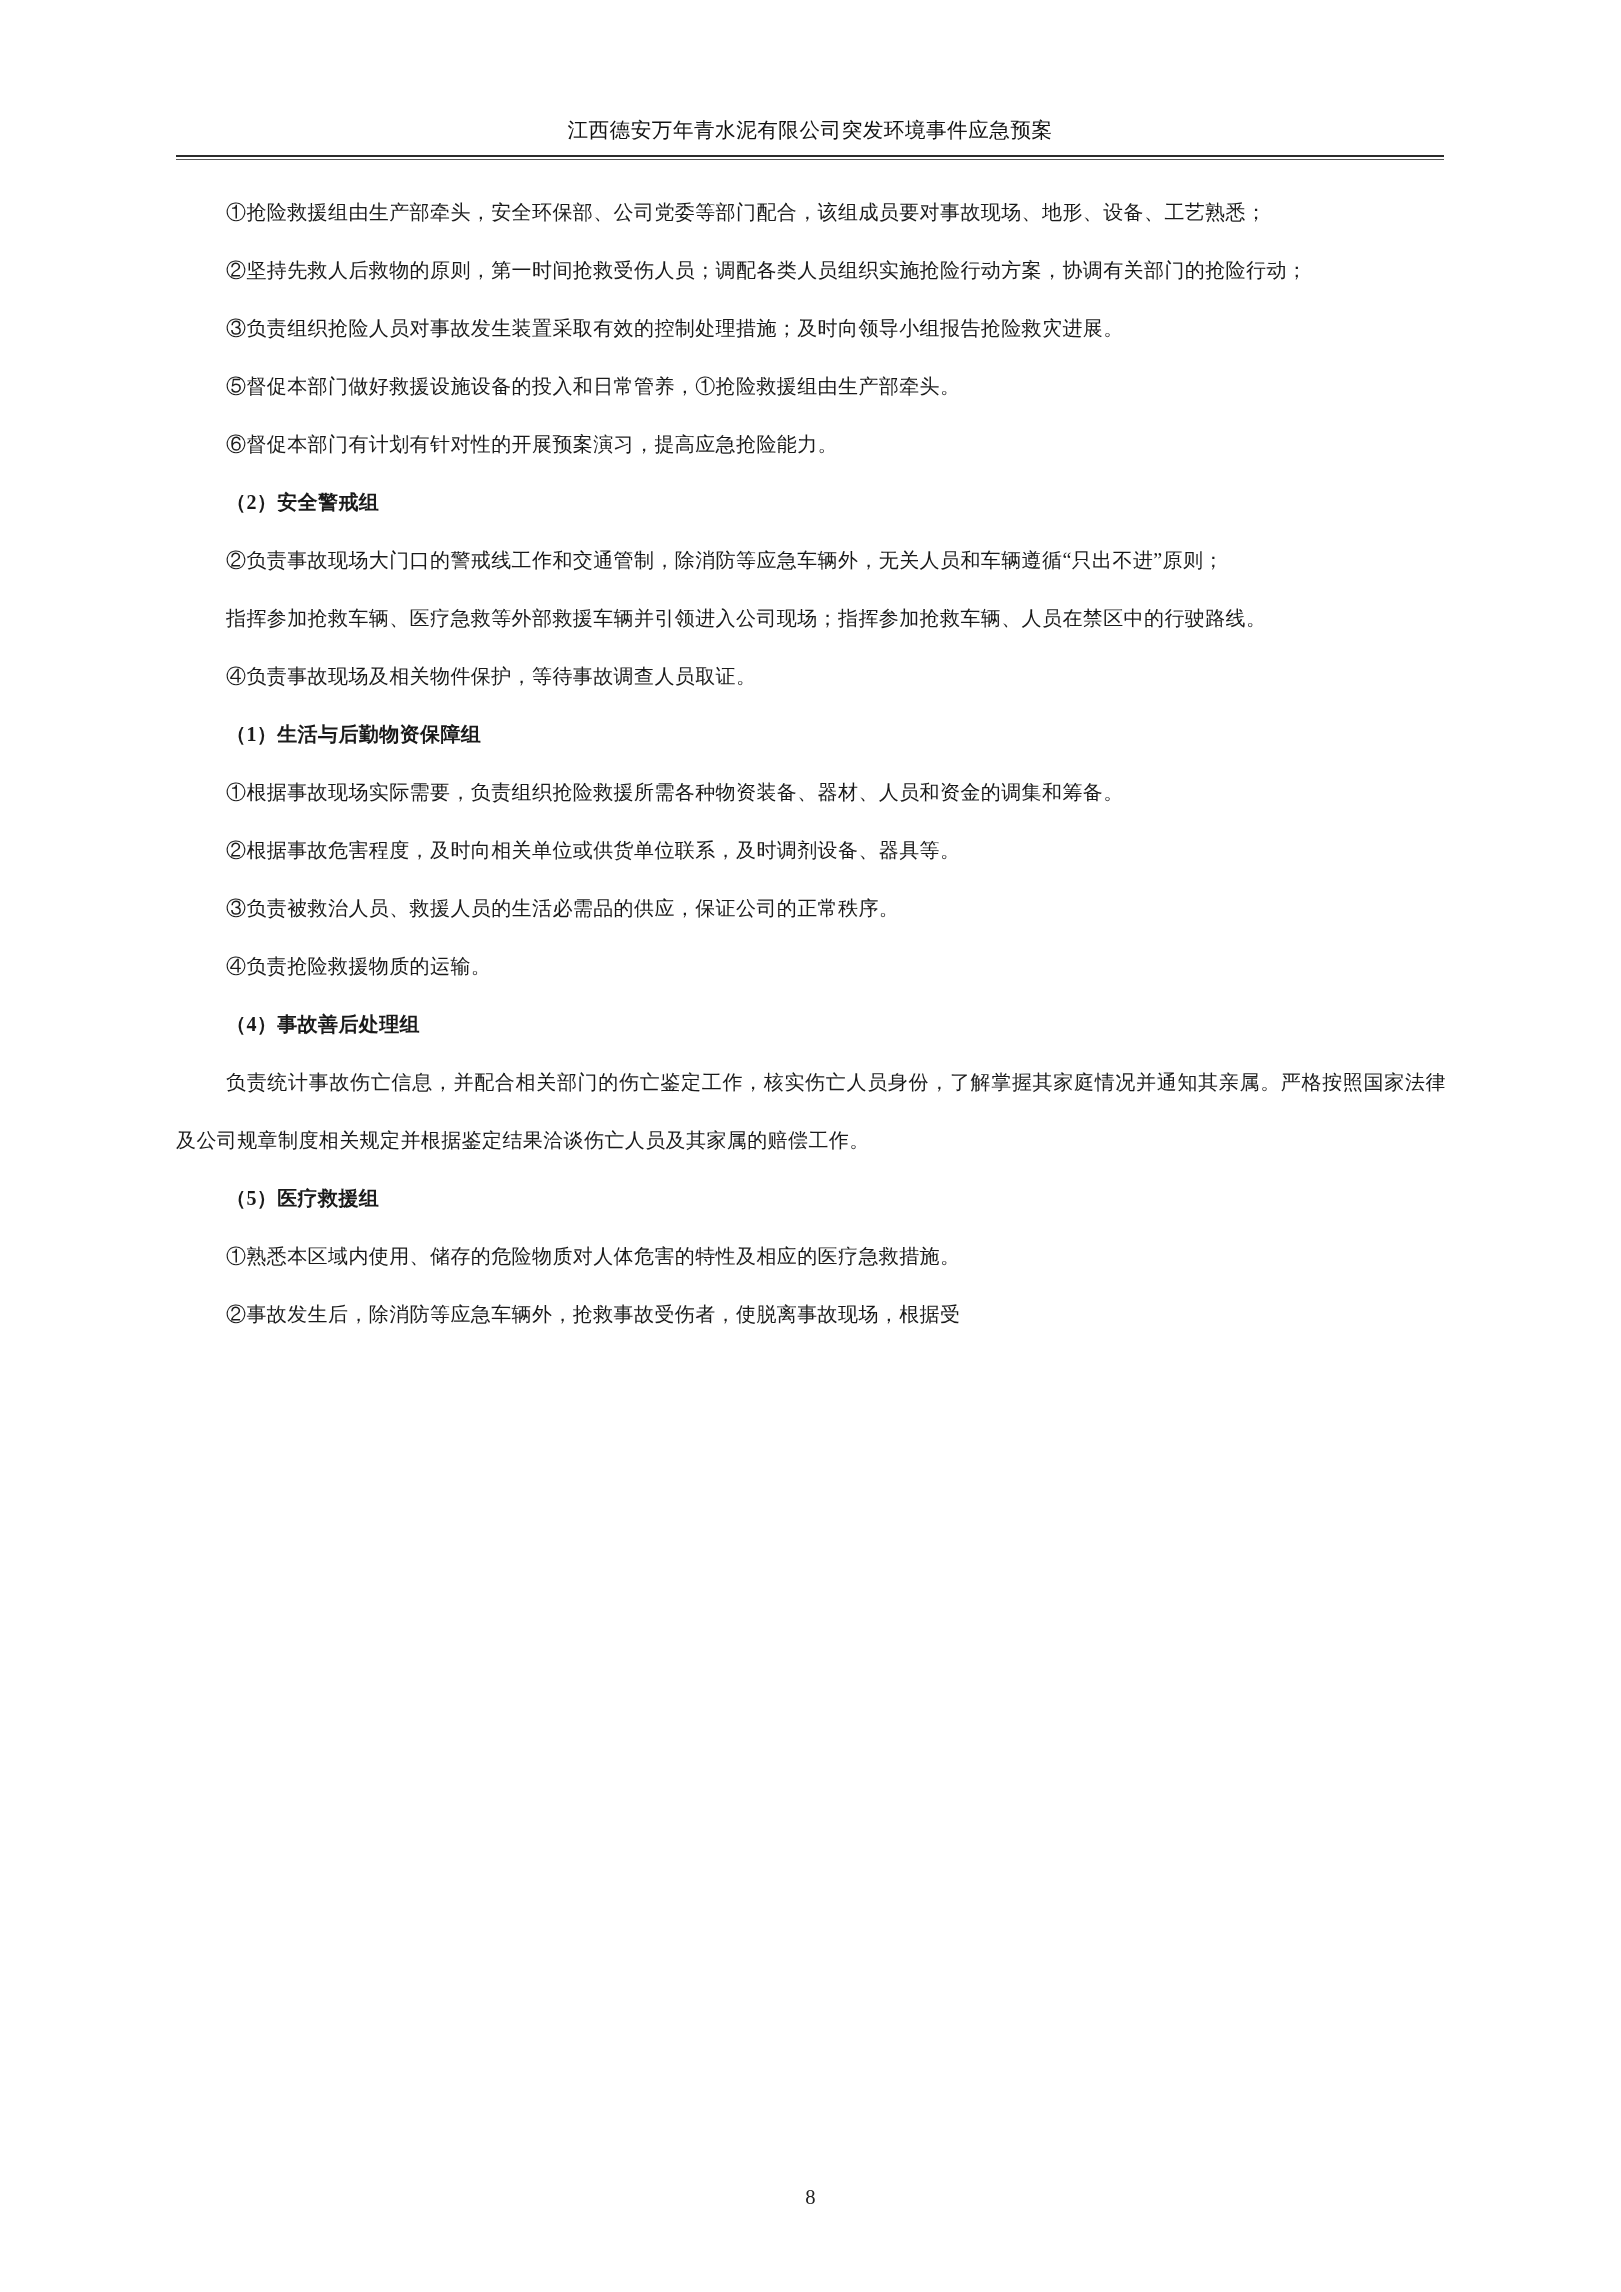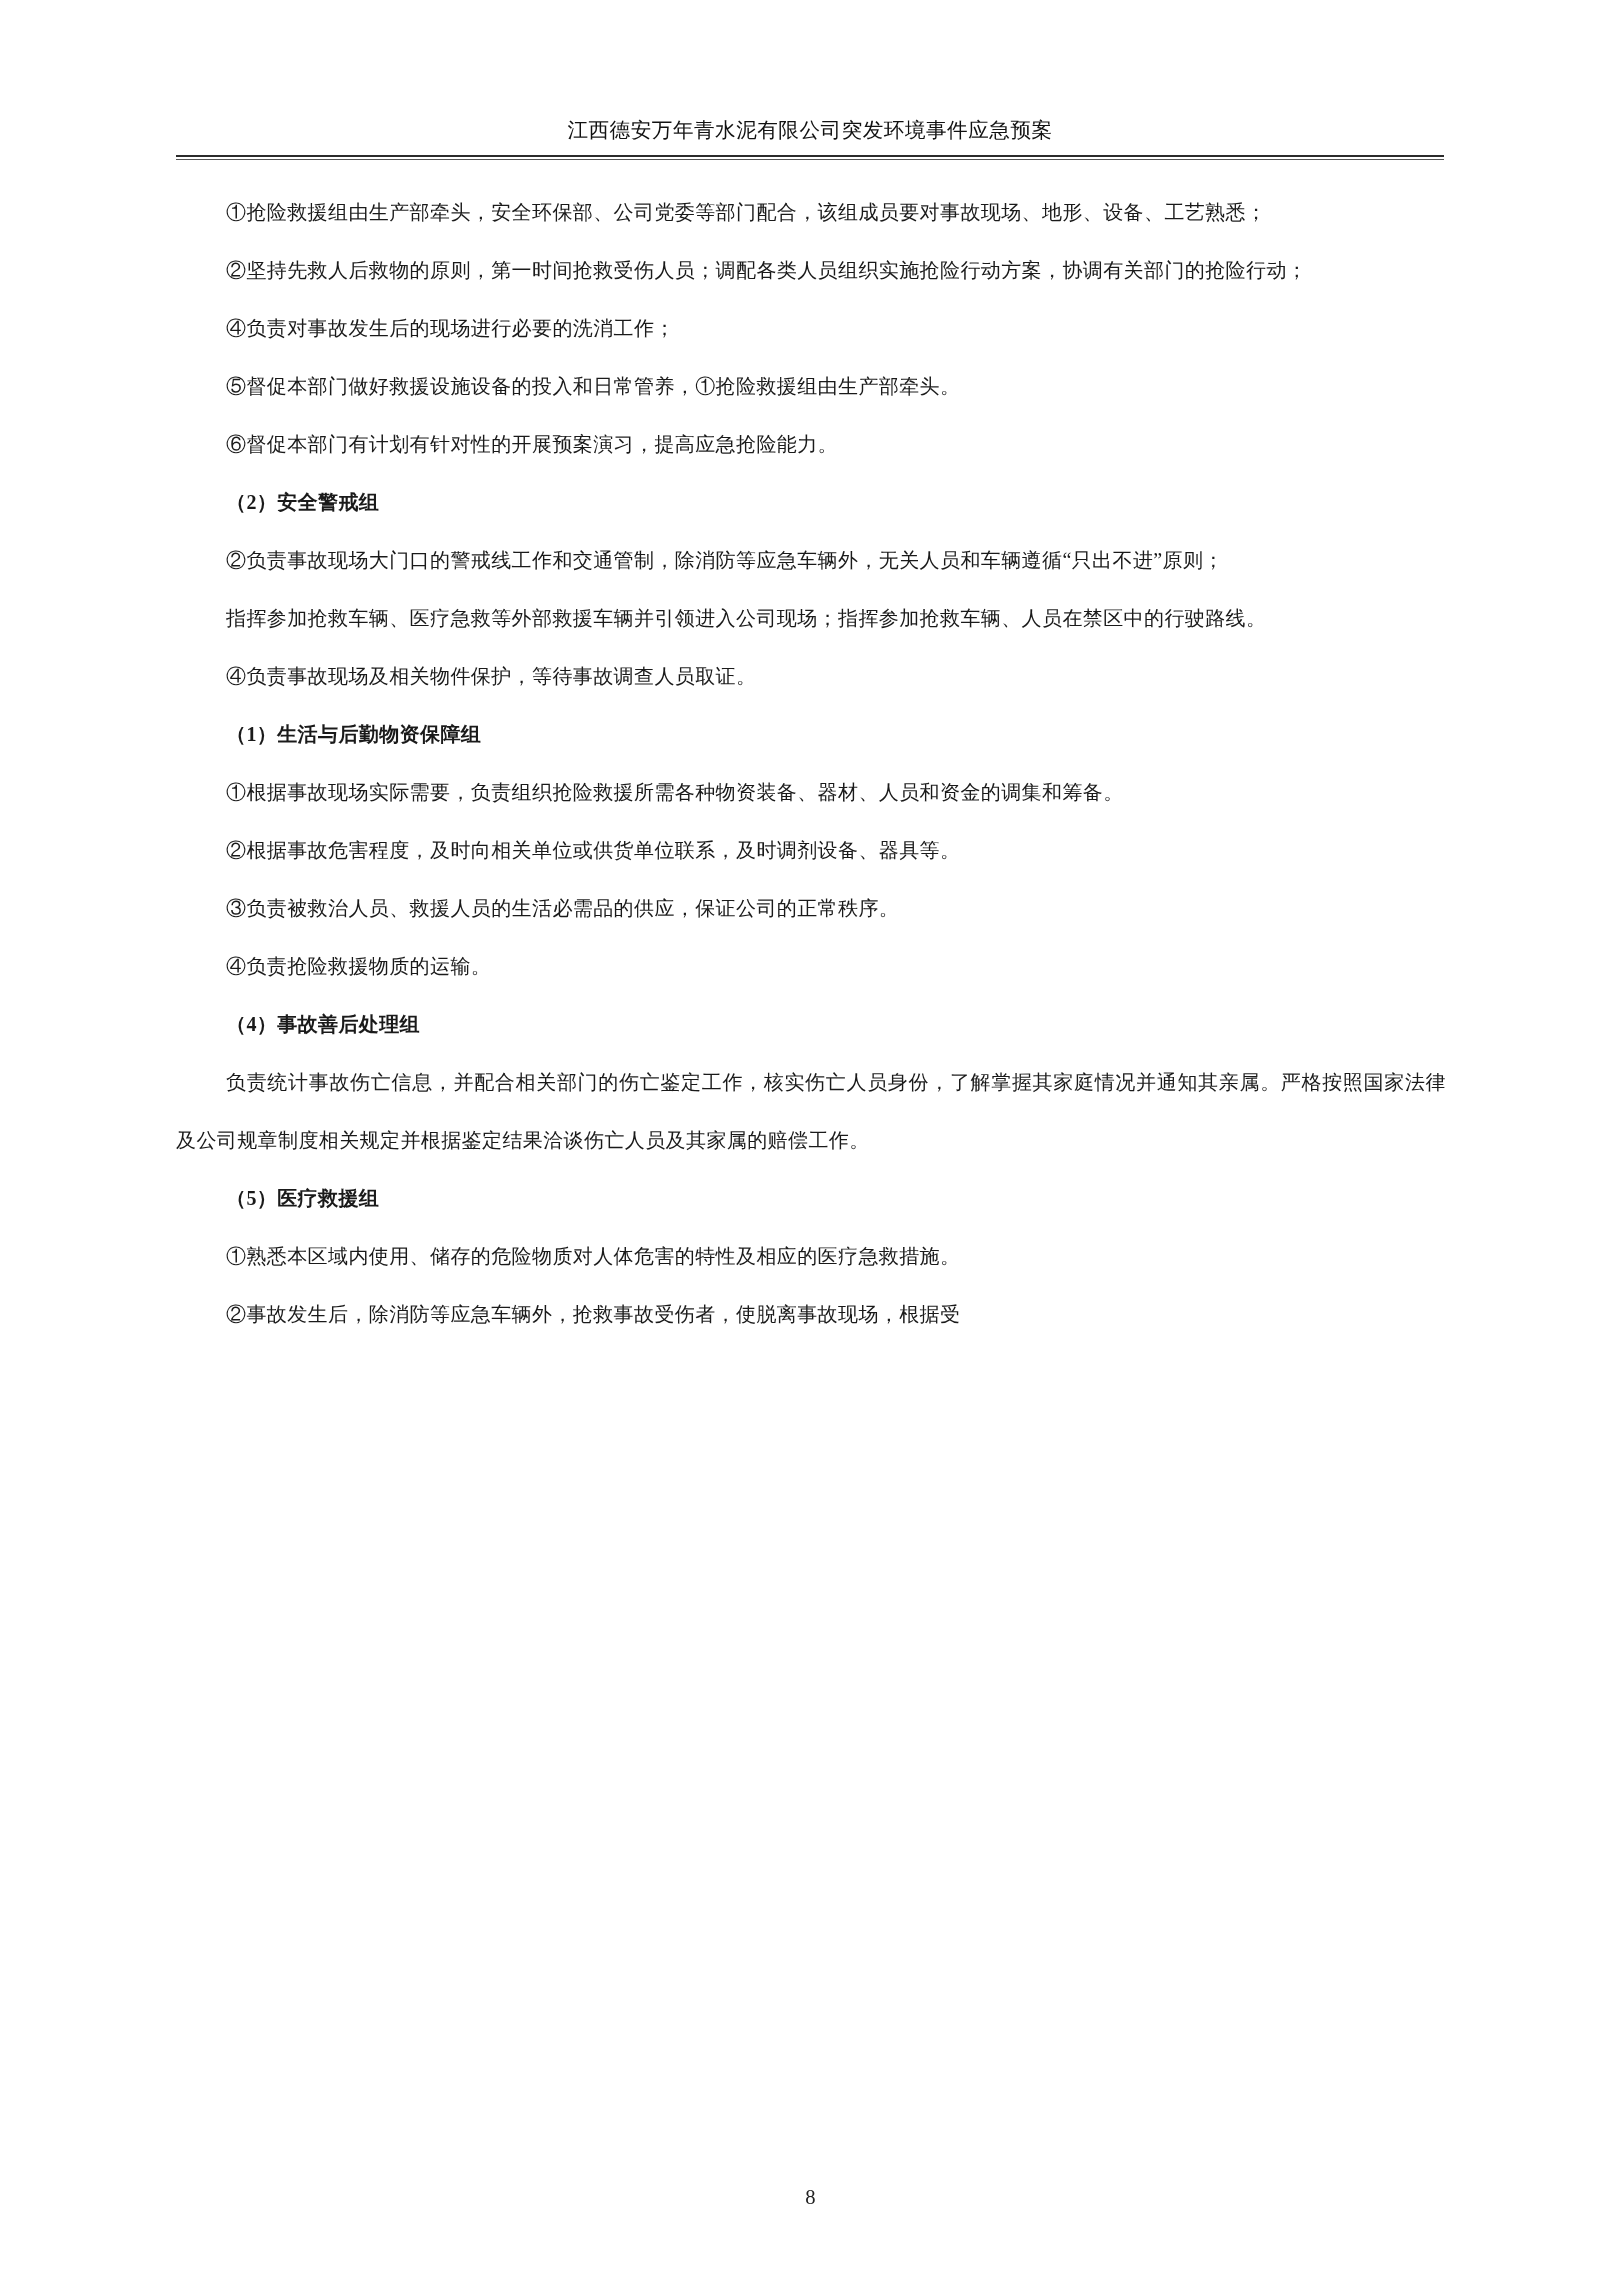--- a/index.html
+++ b/index.html
@@ -80,21 +80,21 @@
 <body>
 
 <div class="page">
 
   <div class="header">江西德安万年青水泥有限公司突发环境事件应急预案</div>
   <div class="header-rule"></div>
 
   <div class="body-area">
     <p class="indent">①抢险救援组由生产部牵头，安全环保部、公司党委等部门配合，该组成员要对事故现场、地形、设备、工艺熟悉；</p>
     <p class="indent">②坚持先救人后救物的原则，第一时间抢救受伤人员；调配各类人员组织实施抢险行动方案，协调有关部门的抢险行动；</p>
-    <p class="indent">④负责对事故发生后的现场进行必要的洗消工作；</p>
+    <p class="indent">③负责组织抢险人员对事故发生装置采取有效的控制处理措施；及时向领导小组报告抢险救灾进展。</p>
     <p class="indent">⑤督促本部门做好救援设施设备的投入和日常管养，①抢险救援组由生产部牵头。</p>
     <p class="indent">⑥督促本部门有计划有针对性的开展预案演习，提高应急抢险能力。</p>
     <p class="bold">（2）安全警戒组</p>
     <p class="indent">②负责事故现场大门口的警戒线工作和交通管制，除消防等应急车辆外，无关人员和车辆遵循“只出不进”原则；</p>
     <p class="indent">指挥参加抢救车辆、医疗急救等外部救援车辆并引领进入公司现场；指挥参加抢救车辆、人员在禁区中的行驶路线。</p>
     <p class="indent">④负责事故现场及相关物件保护，等待事故调查人员取证。</p>
     <p class="bold">（1）生活与后勤物资保障组</p>
     <p class="indent">①根据事故现场实际需要，负责组织抢险救援所需各种物资装备、器材、人员和资金的调集和筹备。</p>
     <p class="indent">②根据事故危害程度，及时向相关单位或供货单位联系，及时调剂设备、器具等。</p>
     <p class="indent">③负责被救治人员、救援人员的生活必需品的供应，保证公司的正常秩序。</p>

